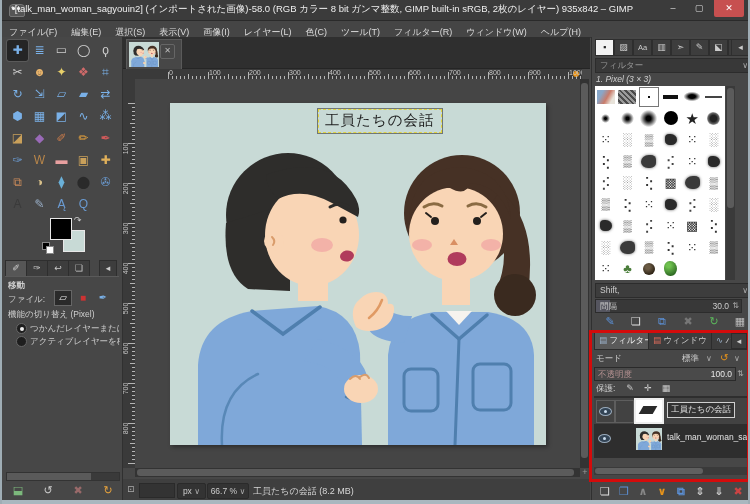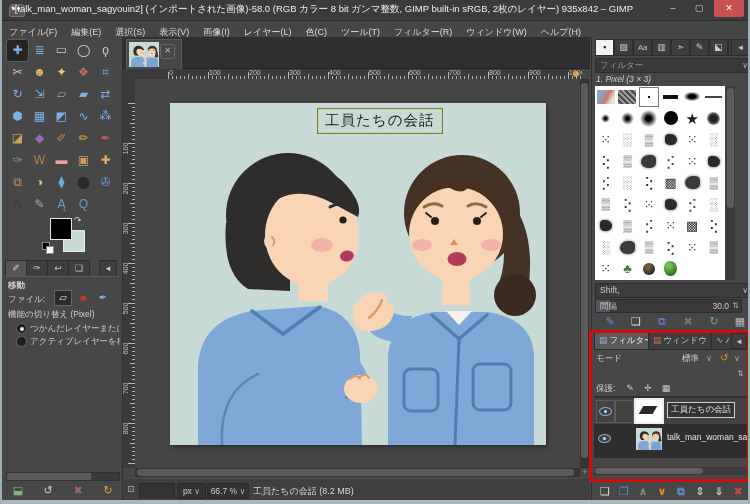--- a/index.html
+++ b/index.html
@@ -705,20 +705,24 @@
           <div class="ltab" style="left: 117px;"><span style="color: rgb(154, 176, 201);">∿ </span><span>パス</span></div>
         </div>
       <div class="abs" style="right:2px;top:1px;width:14px;height:14px;text-align:center;line-height:14px;color:#ccc;font-size:9px;background:#3d3d3d;border:1px solid #2c2c2c">◂</div>
       <div id="mode-row">
         <span class="rlabel" style="left:2px;top:2px">モード</span>
         <span class="rlabel" style="left:88px;top:2px">標準</span>
         <span class="chev abs" style="left:112px;top:3px">∨</span>
         <span class="abs" style="left:126px;top:1px;color:#e8941a;font-size:10px">↺</span>
         <span class="chev abs" style="left:140px;top:3px">∨</span>
       </div>
+      <div id="opacity-slider">
+        <span class="abs" style="left:3px;top:1px;color:#b39090;font-size:8.5px">不透明度</span>
+        <span class="abs" style="right:3px;top:1px;color:#e8e8e8;font-size:8.5px">100.0</span>
+      </div>
       <span class="abs chev" style="left:143px;top:37px">⇅</span>
       <div id="lock-row">
         <span class="rlabel" style="left:2px;top:1px">保護:</span>
       <div class="mini-btn" style="left: 28px; top: -1px; color: rgb(204, 204, 204); font-size: 9px;">✎</div>
           <div class="mini-btn" style="left: 46px; top: -1px; color: rgb(204, 204, 204); font-size: 9px;">✛</div>
           <div class="mini-btn" style="left: 64px; top: -1px; color: rgb(204, 204, 204); font-size: 9px;">▦</div>
         </div>
       <div id="layer-list">
           <div class="lrow active" style="top: 2px;">
             <div class="eyebox boxed"><span class="eye" style="margin: 6px 0px 0px 2px;"></span></div>

